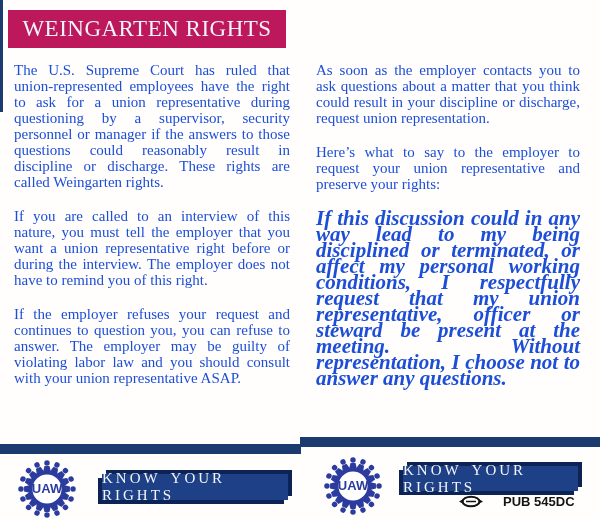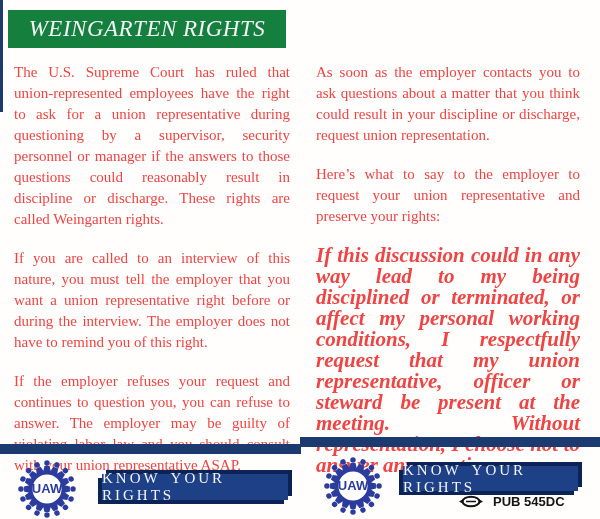--- a/index.html
+++ b/index.html
@@ -4,45 +4,45 @@
 <style>
   html,body{margin:0;padding:0;background:#e8e8e8;}
   .card{
     position:relative;width:600px;height:519px;background:#fefefdff;
     background:#fffefc;overflow:hidden;
     font-family:"Liberation Serif", serif;
   }
   .edge-line{position:absolute;left:0;top:0;width:3px;height:112px;background:#1a3a70;}
   .panel-header{
     position:absolute;display:flex;align-items:center;justify-content:center;
-    background:#15803d;color:#f3f4f8;text-align:center;font-style:italic;
+    background:#be185d;color:#f3f4f8;text-align:center;
   }
   .header-left{left:8px;top:10px;width:278px;height:38px;font-size:23px;letter-spacing:0.5px;}
   .header-right{left:312px;top:13px;width:271px;height:29px;font-size:12.5px;letter-spacing:2px;word-spacing:4px;}
-  .text-col{position:absolute;color:#ef4444;font-size:15px;line-height:21px;text-align:justify;}
+  .text-col{position:absolute;color:#1d4ed8;font-size:15px;line-height:16px;text-align:justify;}
   .col-left{left:14px;top:62px;width:276px;}
   .col-right{left:316px;top:62px;width:264px;}
   .text-col p{margin:0 0 0 0;}
   .text-col p + p{margin-top:18px;}
   .quote{font-weight:bold;font-style:italic;font-size:21px;margin-top:18px;}
   .bar{position:absolute;background:#1a3a70;}
   .bar-left{left:0;top:444px;width:301px;height:10px;}
   .bar-right{left:300px;top:437px;width:300px;height:10px;}
   .uaw-logo{position:absolute;width:62px;height:62px;}
   .logo-left{left:16px;top:458px;}
   .logo-right{left:322px;top:455px;}
   .kyr-banner{
     position:absolute;display:flex;align-items:center;justify-content:center;
     background:#1e4086;color:#f3f4f8;font-size:15px;letter-spacing:3px;word-spacing:4px;
     box-shadow:4px -4px 0 #0b2455, -4px 4px 0 #0b2455;
   }
   .banner-left{left:102px;top:474px;width:186px;height:26px;}
   .banner-right{left:403px;top:466px;width:175px;height:25px;}
   .pub-row{
-    position:absolute;left:455px;top:494px;display:flex;align-items:center;gap:6px;
+    position:absolute;left:455px;top:494px;display:flex;align-items:center;gap:16px;
     font-family:"Liberation Sans", sans-serif;font-weight:bold;font-size:13px;color:#141414;
   }
 </style>
 </head>
 <body>
 
 <div class="card">
 
   <div class="edge-line"></div>
 

